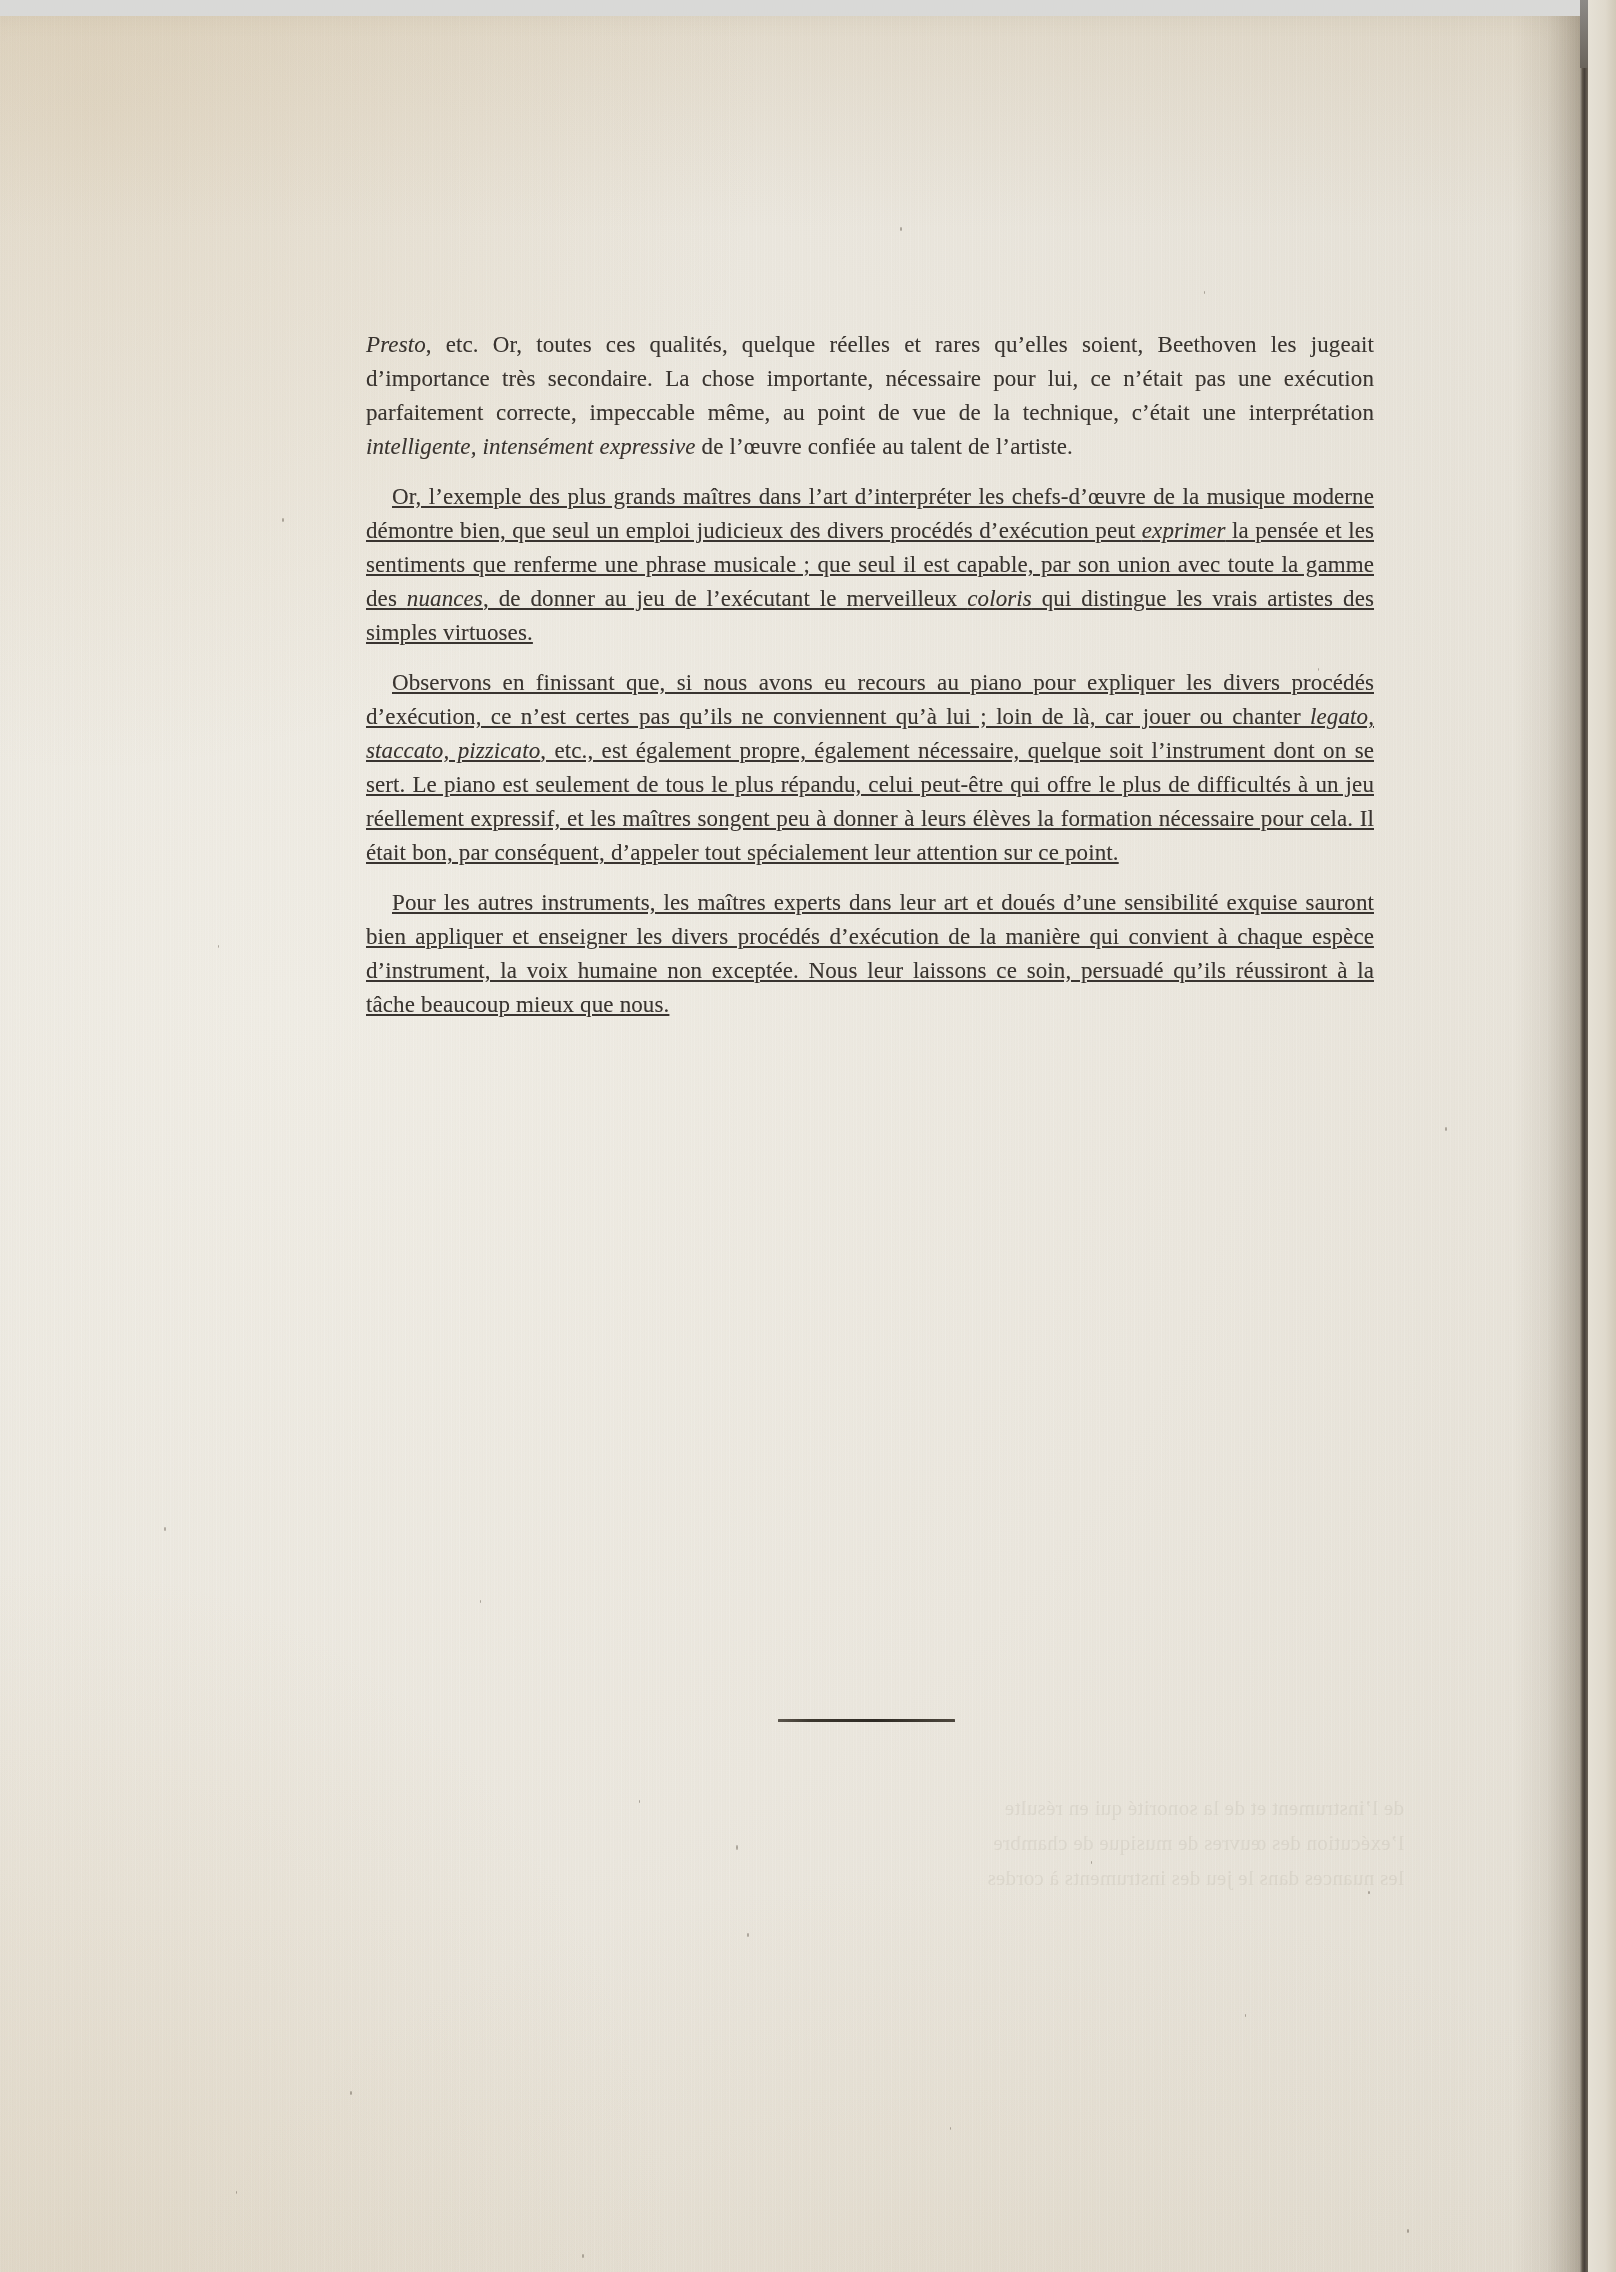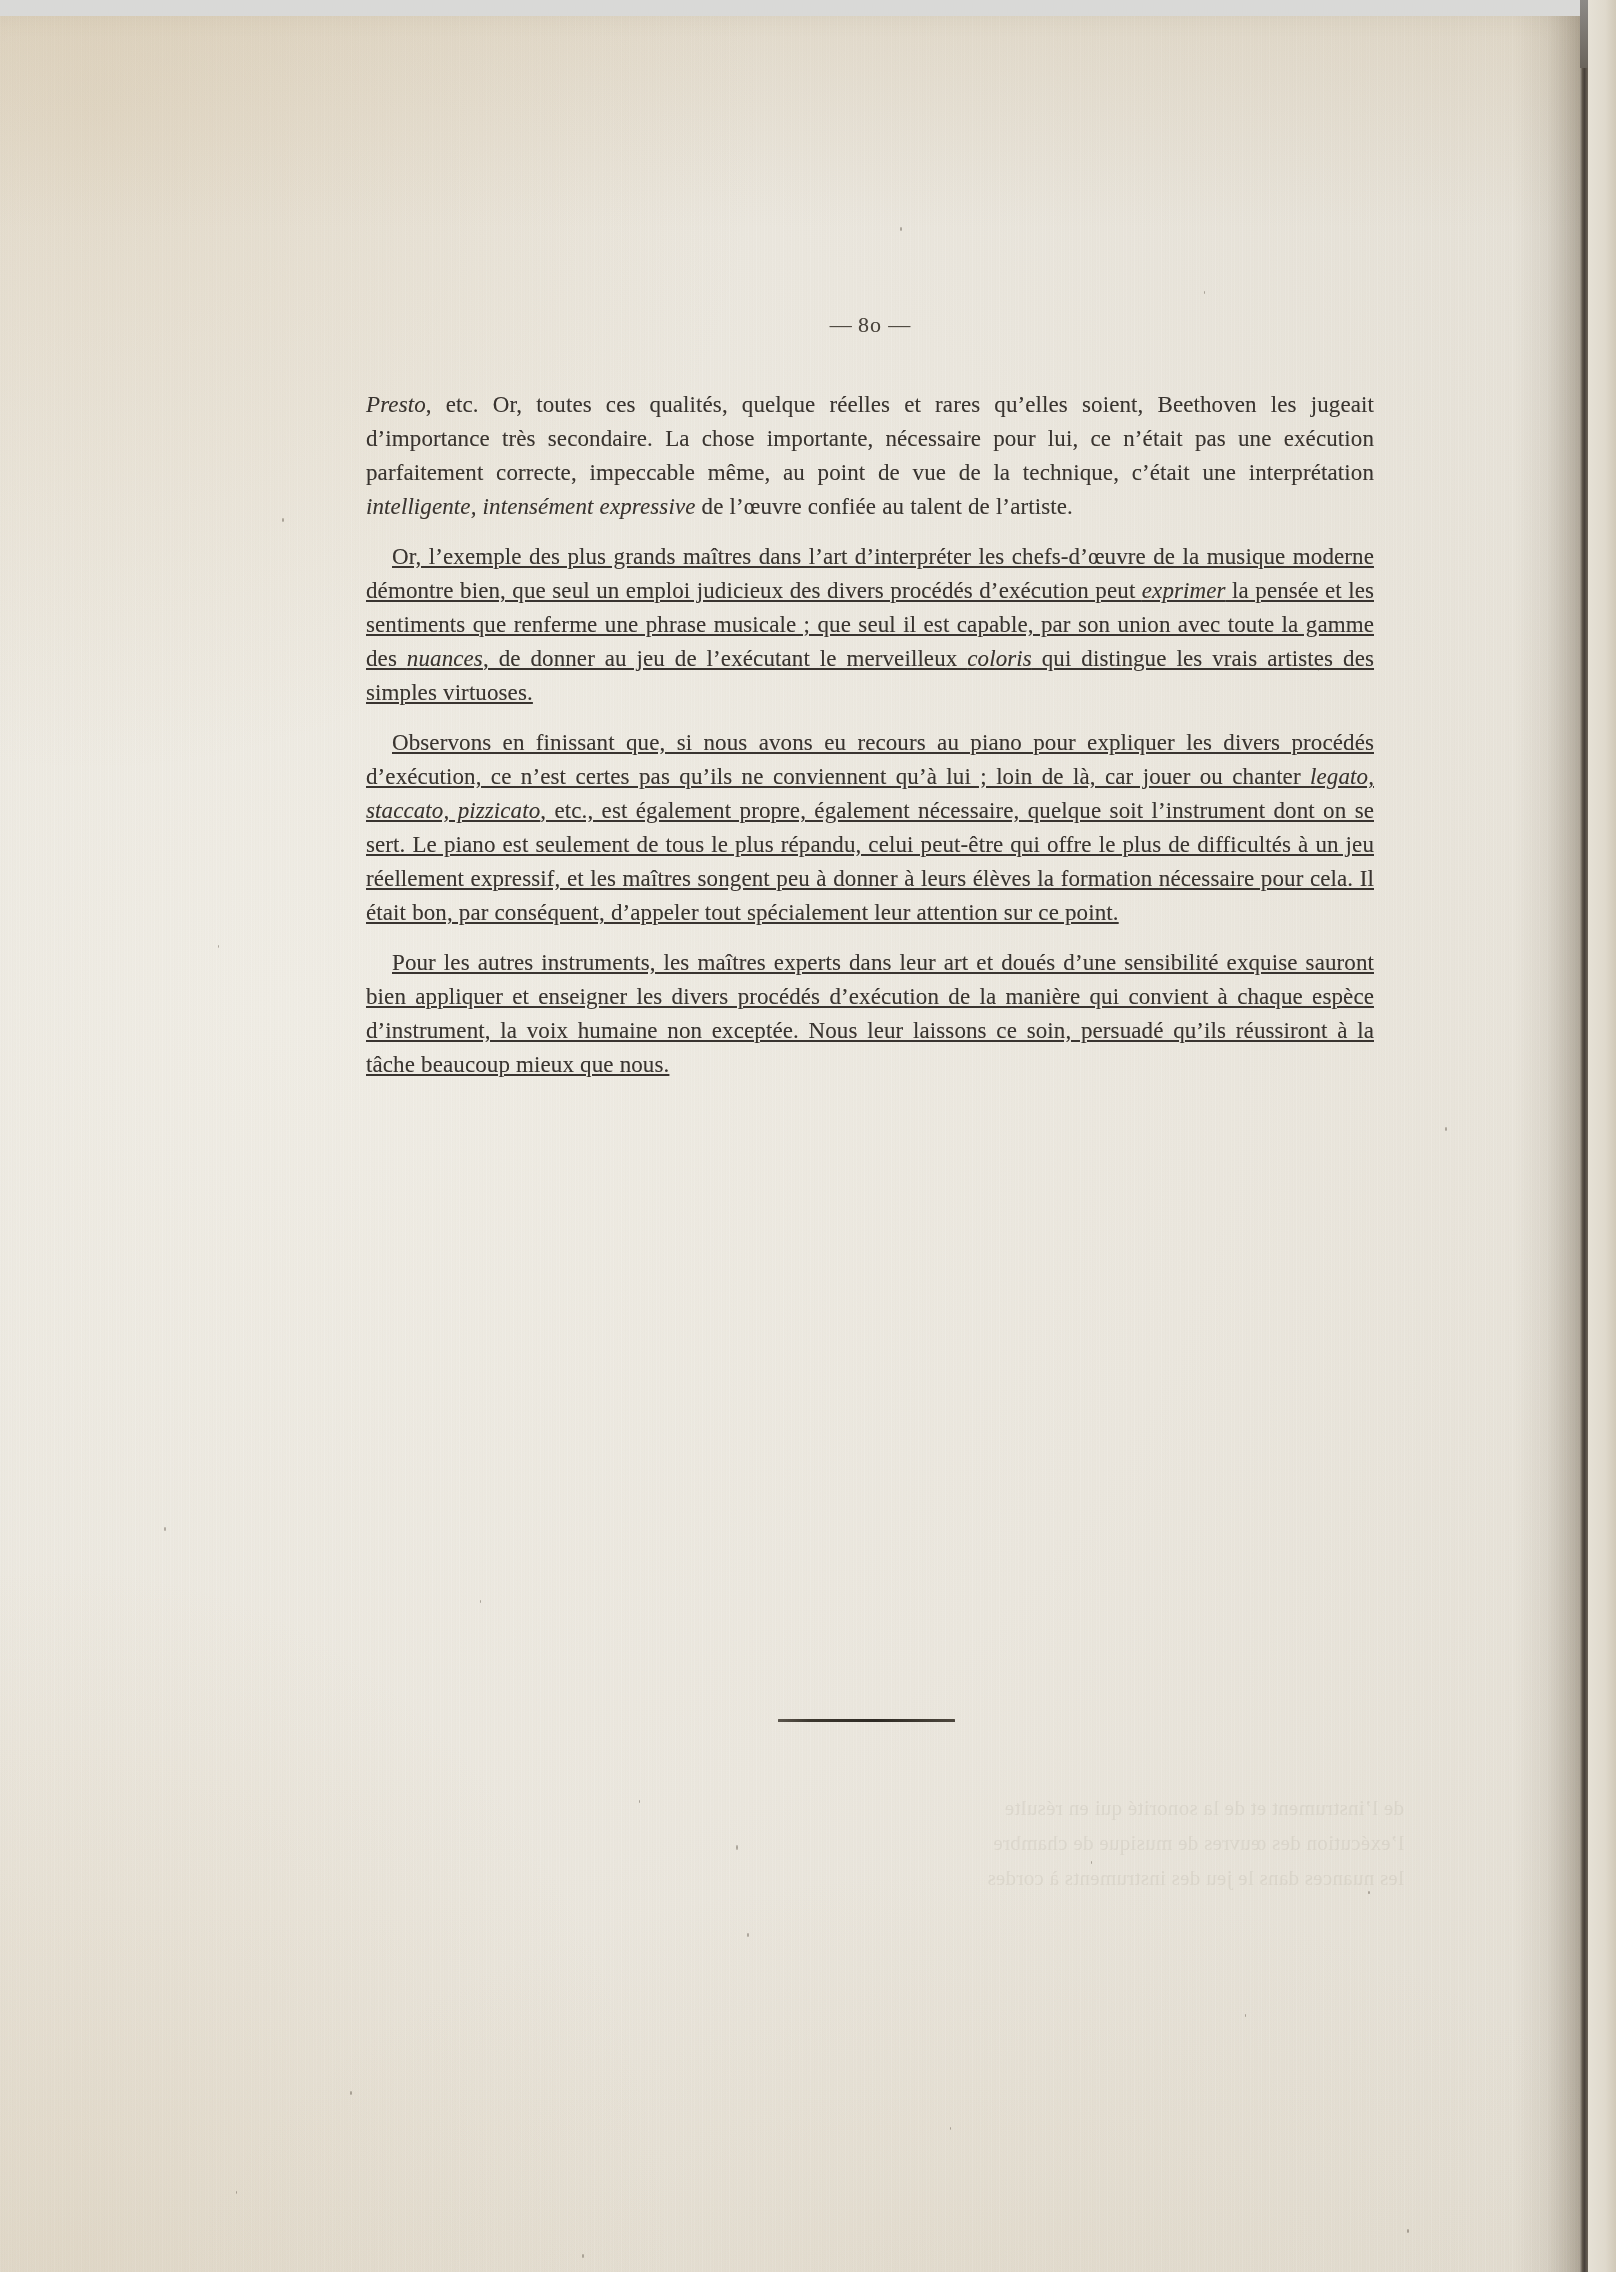--- a/index.html
+++ b/index.html
@@ -187,25 +187,20 @@
   </div>
 
   <div class="bleed-through">
     <div>de l’instrument et de la sonorité qui en résulte</div>
     <div>l’exécution des œuvres de musique de chambre</div>
     <div>les nuances dans le jeu des instruments à cordes</div>
   </div>
 
   <div class="text-block">
 
-    <div class="folio">
-      <span class="rule">—</span>
-      <span>8o</span>
-      <span class="rule">—</span>
-    </div>
 
     <p class="body"><i>Presto</i><span>, etc. Or, toutes ces qualités, quelque réelles et rares qu’elles soient, Beethoven les jugeait d’importance très secondaire. La chose importante, nécessaire pour lui, ce n’était pas une exécution parfaitement correcte, impeccable même, au point de vue de la technique, c’était une interprétation </span><i>intelligente, intensément expressive</i><span> de l’œuvre confiée au talent de l’artiste.</span></p>
     <p class="body indent"><span>Or, l’exemple des plus grands maîtres dans l’art d’interpréter les chefs-d’œuvre de la musique moderne démontre bien, que seul un emploi judicieux des divers procédés d’exécution peut </span><i>exprimer</i><span> la pensée et les sentiments que renferme une phrase musicale ; que seul il est capable, par son union avec toute la gamme des </span><i>nuances</i><span>, de donner au jeu de l’exécutant le merveilleux </span><i>coloris</i><span> qui distingue les vrais artistes des simples virtuoses.</span></p>
     <p class="body indent"><span>Observons en finissant que, si nous avons eu recours au piano pour expliquer les divers procédés d’exécution, ce n’est certes pas qu’ils ne conviennent qu’à lui ; loin de là, car jouer ou chanter </span><i>legato, staccato, pizzicato</i><span>, etc., est également propre, également nécessaire, quelque soit l’instrument dont on se sert. Le piano est seulement de tous le plus répandu, celui peut-être qui offre le plus de difficultés à un jeu réellement expressif, et les maîtres songent peu à donner à leurs élèves la formation nécessaire pour cela. Il était bon, par conséquent, d’appeler tout spécialement leur attention sur ce point.</span></p>
     <p class="body indent"><span>Pour les autres instruments, les maîtres experts dans leur art et doués d’une sensibilité exquise sauront bien appliquer et enseigner les divers procédés d’exécution de la manière qui convient à chaque espèce d’instrument, la voix humaine non exceptée. Nous leur laissons ce soin, persuadé qu’ils réussiront à la tâche beaucoup mieux que nous.</span></p>
 
   </div>
 
   <div class="end-rule"></div>
 

